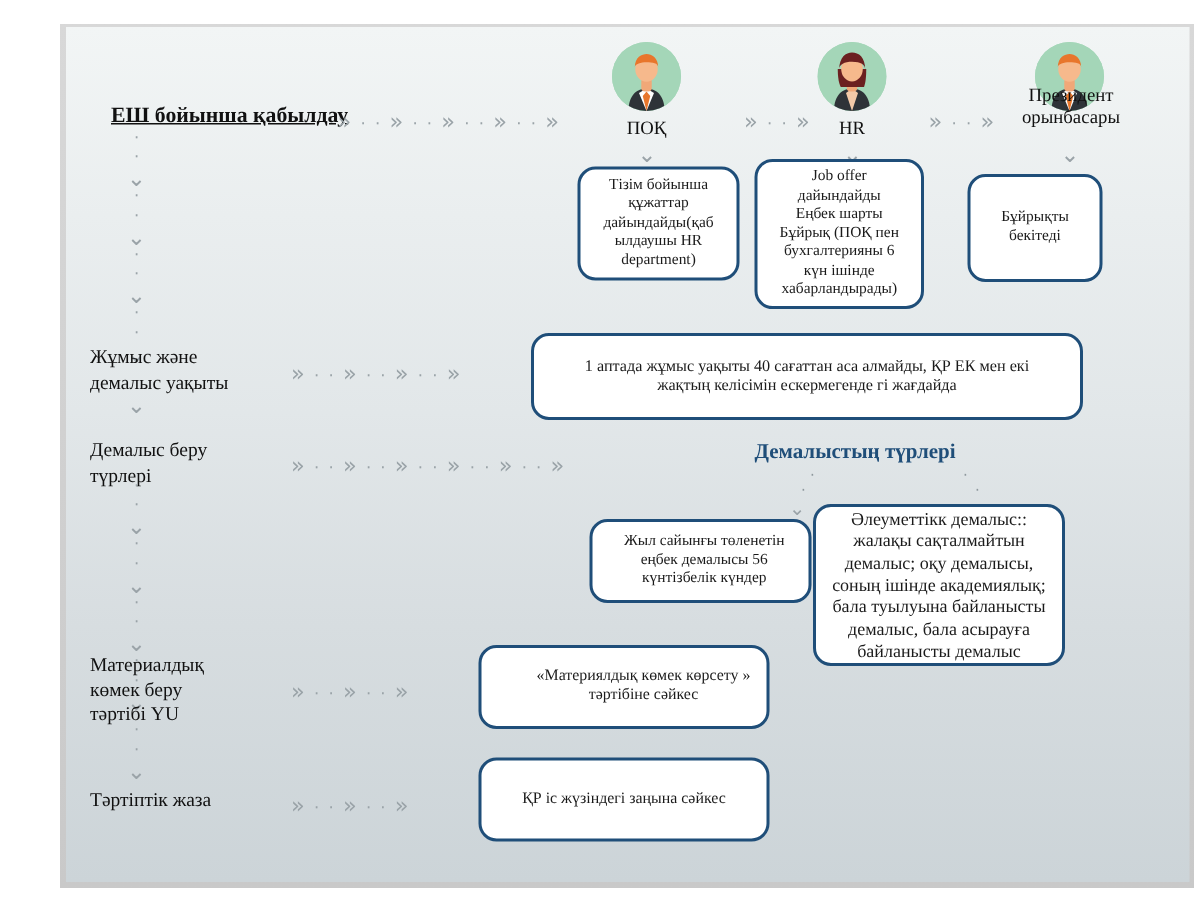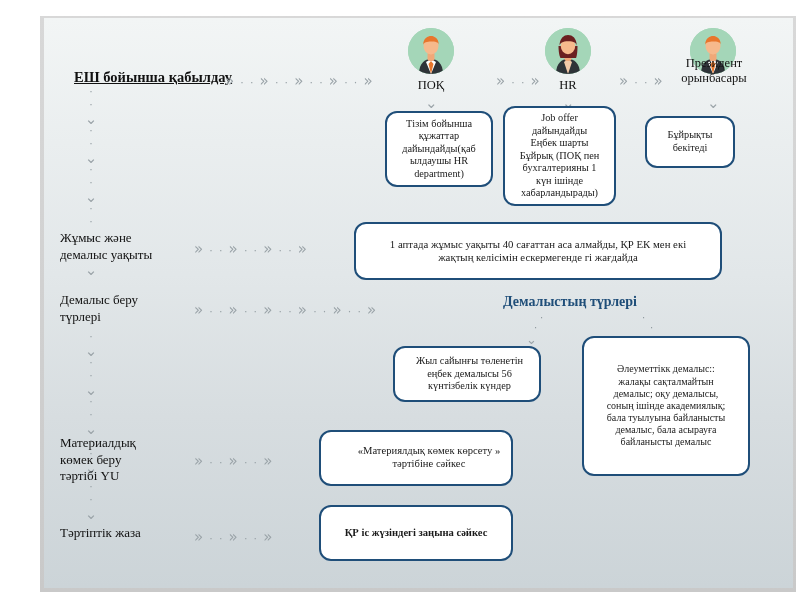--- a/index.html
+++ b/index.html
@@ -220,25 +220,25 @@
     <div class="box" style="left:341px; top:93px; width:108px; height:76px; font-size:10.3px;text-align:center;">Тізім бойынша
 құжаттар
 дайындайды(қаб
 ылдаушы HR
 department)</div>
 
     <div class="box" style="left:459px; top:88px; width:113px; height:100px; font-size:10.3px;">Job offer
 дайындайды
 Еңбек шарты
 Бұйрық (ПОҚ пен
-бухгалтерияны  1
+бухгалтерияны  6
 күн ішінде
 хабарландырады)</div>
 
-    <div class="box" style="left:601px; top:98px; width:90px; height:52px; font-size:10.3px;">Бұйрықты
+    <div class="box" style="left:601px; top:98px; width:90px; height:72px; font-size:10.3px;">Бұйрықты
 бекітеді</div>
 
     <div class="v-conn" style="left:38px; top:68px; width:18px;">
       <div class="vdt">·</div>
       <div class="vdt">·</div>
       <div class="vch">⌄</div>
       <div class="vdt">·</div>
       <div class="vdt">·</div>
       <div class="vch">⌄</div>
       <div class="vdt">·</div>
@@ -287,21 +287,21 @@
     <div class="branch" style="left:598px; top:295px;">
       <div style="margin-left:0px;">·</div>
       <div style="margin-left:8px;">·</div>
       <div style="margin-left:14px; font-size:13px; color:#9aa3a8;">⌄</div>
     </div>
 
     <div class="box" style="left:349px; top:328px; width:148px; height:56px; font-size:10.3px;padding-left:11px;">Жыл сайынғы төленетін
 еңбек демалысы 56
 күнтізбелік күндер</div>
 
-    <div class="box" style="left:538px; top:318px; width:168px; height:140px; font-size:10px;">Әлеуметтікк демалыс::
+    <div class="box" style="left:498px; top:318px; width:168px; height:108px; font-size:12px;">Әлеуметтікк демалыс::
 жалақы сақталмайтын
 демалыс; оқу демалысы,
 соның ішінде  академиялық;
 бала туылуына байланысты
 демалыс, бала асырауға
 байланысты демалыс</div>
 
     <div class="v-conn" style="left:38px; top:300px; width:18px;">
       <div class="vdt">·</div>
       <div class="vdt">·</div>
@@ -337,16 +337,16 @@
     </div>
 
     <div class="row-label" style="left:16px; top:507px; font-size:13px;">Тәртіптік жаза</div>
 
     <div class="h-conn" style="left:150px; top:510px;">
       <span class="ch">»</span> <span class="dt">·</span> <span class="dt">·</span>
       <span class="ch">»</span> <span class="dt">·</span> <span class="dt">·</span>
       <span class="ch">»</span>
     </div>
 
-    <div class="box" style="left:275px; top:487px; width:194px; height:56px; font-size:10.6px;font-weight:bold;">ҚР іс жүзіндегі заңына сәйкес</div>
+    <div class="box" style="left:275px; top:487px; width:194px; height:56px; font-size:10.6px;">ҚР іс жүзіндегі заңына сәйкес</div>
 
   </div>
 </div>
 
 </body></html>

